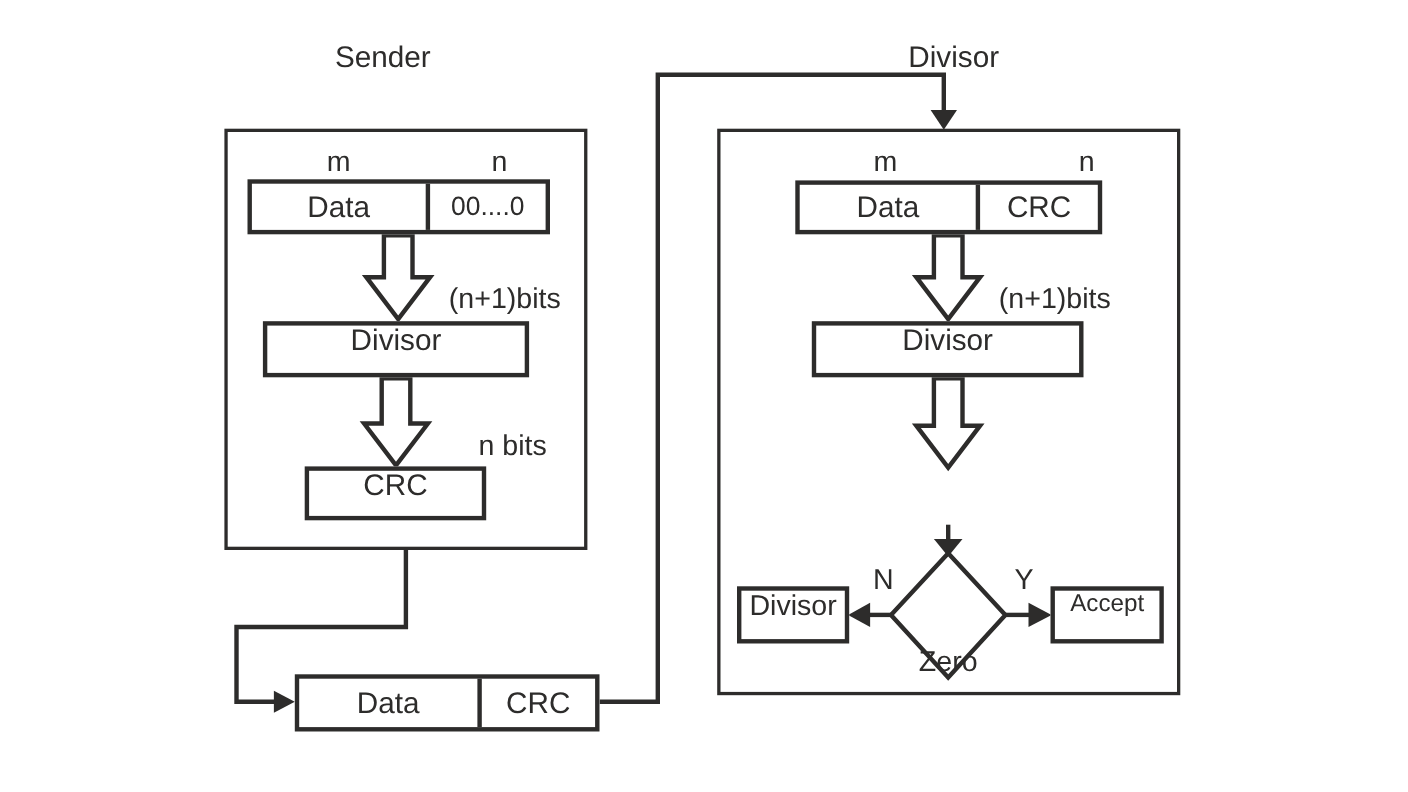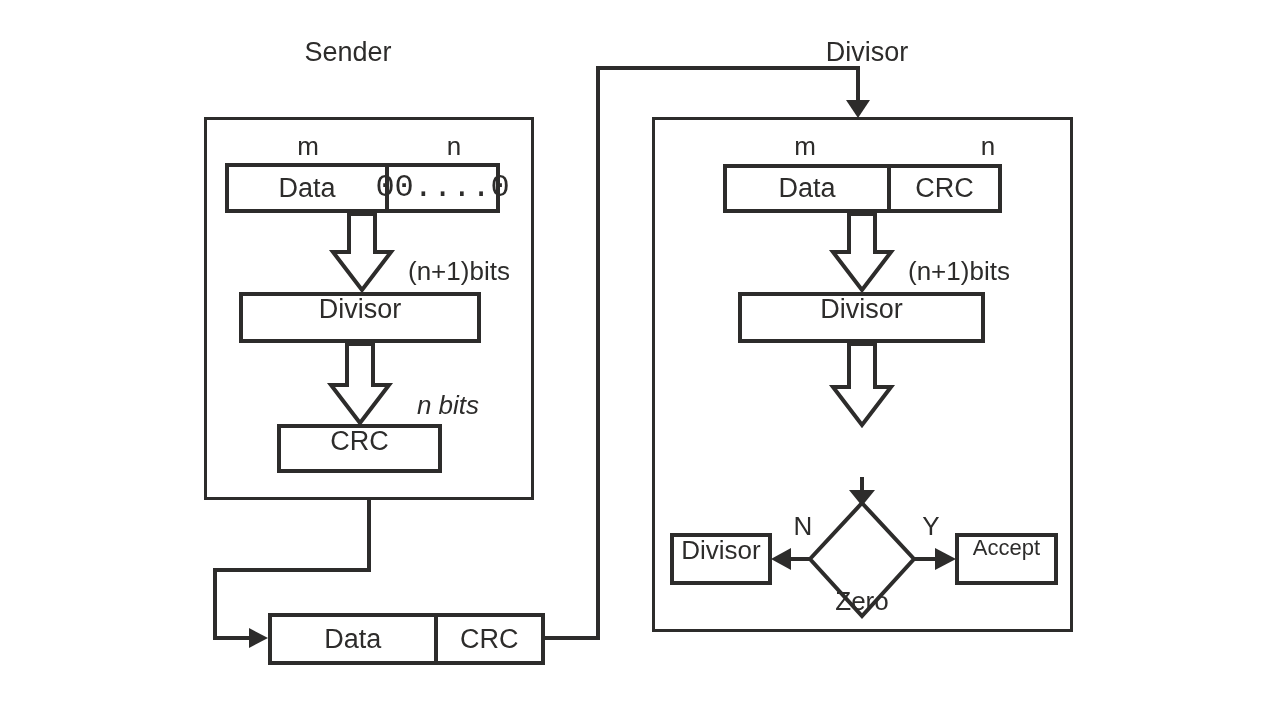--- a/index.html
+++ b/index.html
@@ -60,28 +60,28 @@
 
   <div class="lbl title abs" style="left:268px;top:38px;width:160px;">Sender</div>
 
   <div class="abs panel" style="left:204px;top:117px;width:330px;height:383px;"></div>
 
   <div class="lbl" style="left:283px;top:132px;width:50px;">m</div>
   <div class="lbl" style="left:429px;top:132px;width:50px;">n</div>
 
   <div class="abs nbox frame" style="left:225px;top:163px;width:275px;height:50px;">
     <div class="cell" style="width:60%;">Data</div>
-    <div class="cell second" style="width:40%;font-size:32px;font-family:Liberation Mono, monospace;">00....0</div>
+    <div class="cell second" style="width:40%;font-size:24px;">00....0</div>
   </div>
 
   <div class="lbl" style="left:408px;top:257px;">(n+1)bits</div>
 
   <div class="abs nbox" style="left:239px;top:292px;width:242px;height:51px;">Divisor</div>
 
-  <div class="lbl" style="left:412px;top:391px;width:72px;font-style:italic;">n bits</div>
+  <div class="lbl" style="left:430px;top:391px;width:72px;">n bits</div>
 
   <div class="abs nbox" style="left:277px;top:424px;width:165px;height:49px;">CRC</div>
 
   <div class="abs nbox frame" style="left:268px;top:613px;width:277px;height:52px;">
     <div class="cell" style="width:61%;">Data</div>
     <div class="cell second" style="width:39%;">CRC</div>
   </div>
 
   <div class="lbl title abs" style="left:787px;top:38px;width:160px;">Divisor</div>
 

